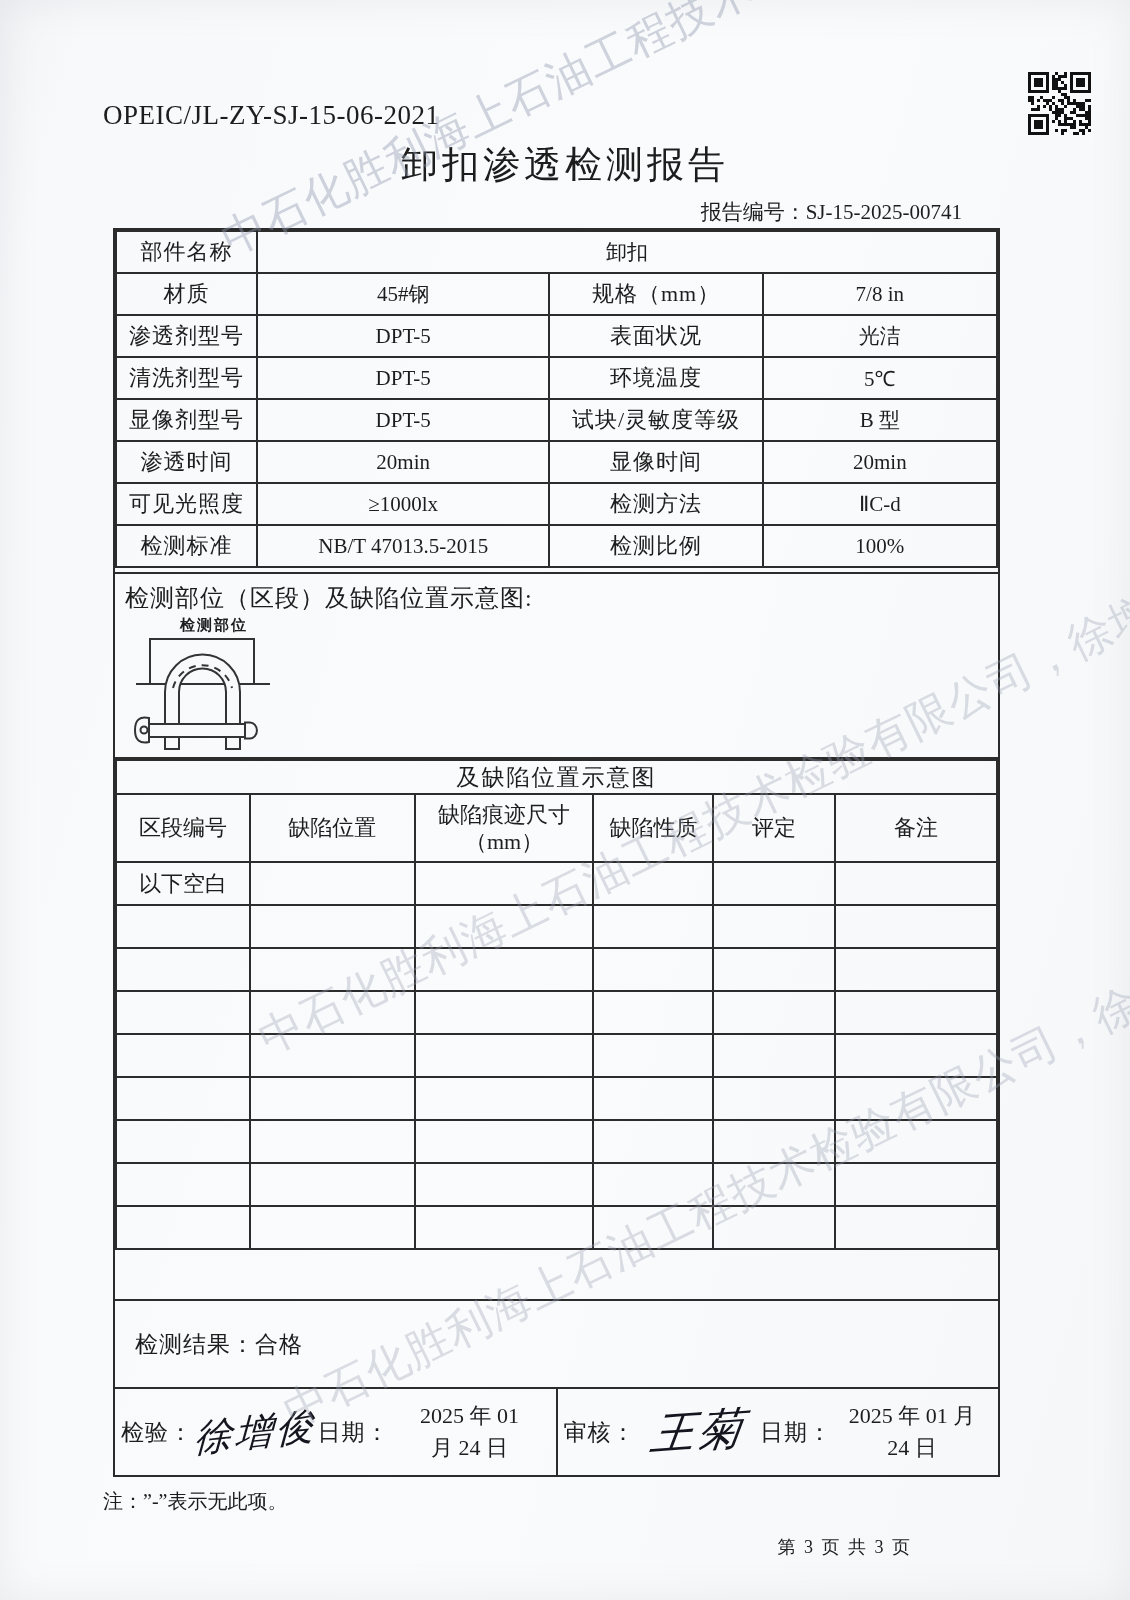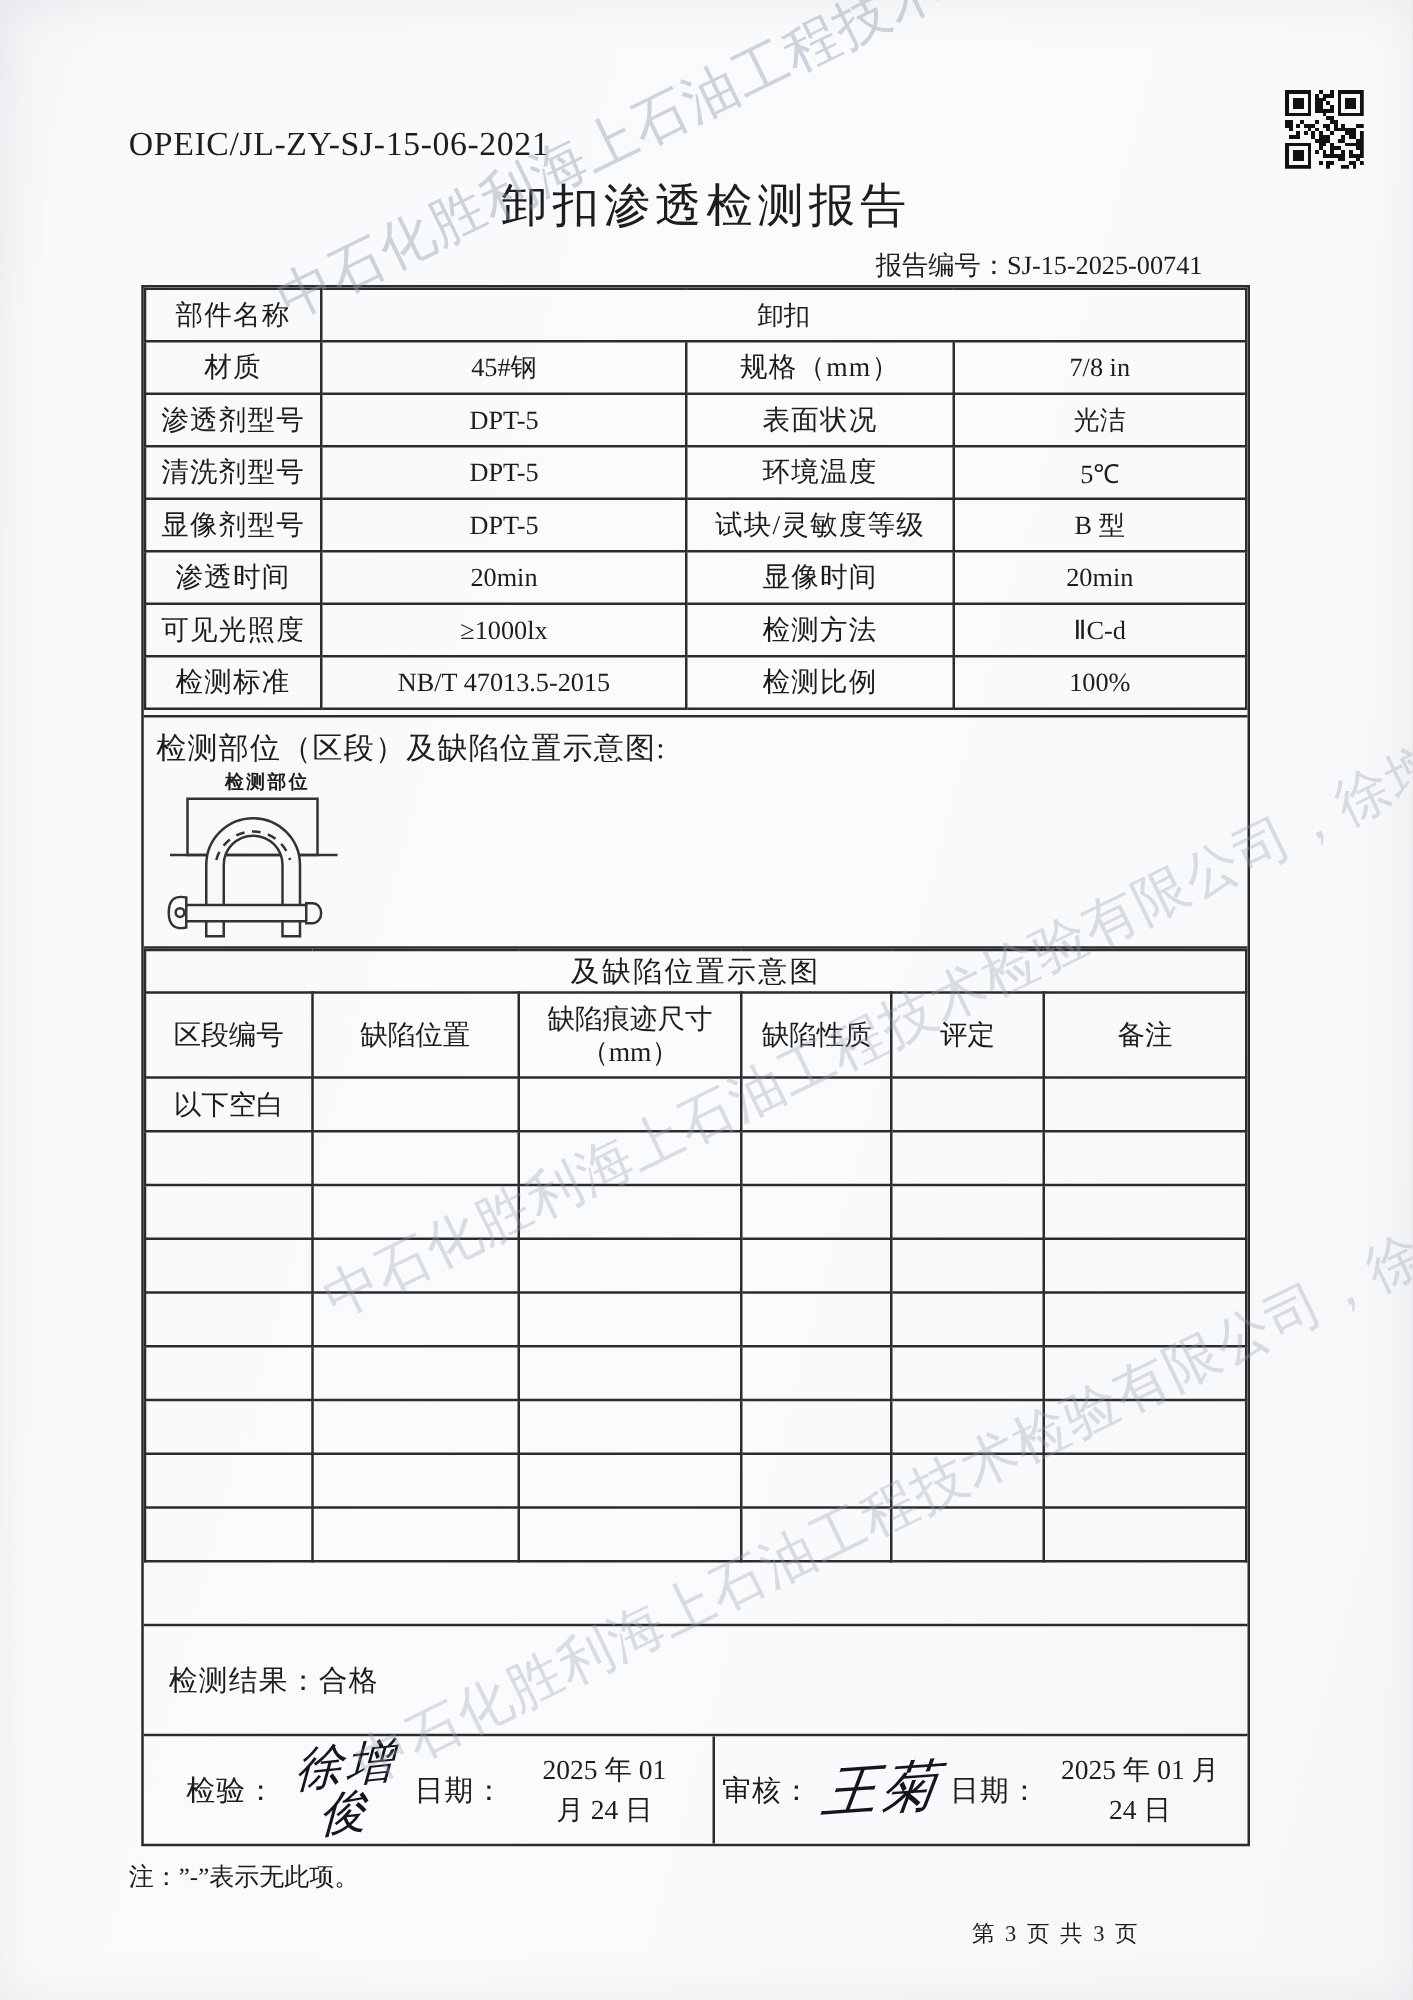--- a/index.html
+++ b/index.html
@@ -36,21 +36,21 @@
   .sec-results{height:542px; border-top:2px solid #2c2c2c;}
   .t2 .title-row td{height:32px; font-size:23px; letter-spacing:2px;}
   .t2 .head-row td{height:66px; font-size:22px; line-height:1.25;}
   .t2 .data-row td{height:49px;}
   .t2 .blank-label-row td{height:41px; font-size:22px;}
   .t2 .empty-row td{height:41px;}
   .sec-result{height:88px; border-top:2px solid #2c2c2c; display:flex; align-items:center;
               font-size:23px; padding-left:20px; letter-spacing:1px;}
   .sec-sign{height:88px; border-top:2px solid #2c2c2c; display:flex;}
   .sign-half{flex:1; display:flex; align-items:center; box-sizing:border-box; padding:0 6px;}
-  .sign-half.left{border-right:2px solid #2c2c2c;margin-left:28px;}
+  .sign-half.left{border-right:2px solid #2c2c2c;}
   .sign-label{font-size:23px; letter-spacing:1px; white-space:nowrap;}
   .handwriting{font-size:38px; color:#15151f; transform:rotate(-6deg) skewX(-8deg);
                font-style:italic; flex:1; text-align:center; letter-spacing:3px; line-height:1;}
   .handwriting.big{font-size:44px; transform:rotate(-4deg) skewX(-12deg);}
   .date-block{width:160px; text-align:center; font-size:22px; line-height:1.45; white-space:nowrap;}
   .note{position:absolute; left:103px; top:1488px; font-size:20px;}
   .page-num{position:absolute; left:0; top:1535px; width:912px; text-align:right;
             font-size:18px; letter-spacing:2px;}
   svg{display:block;}
 </style>

